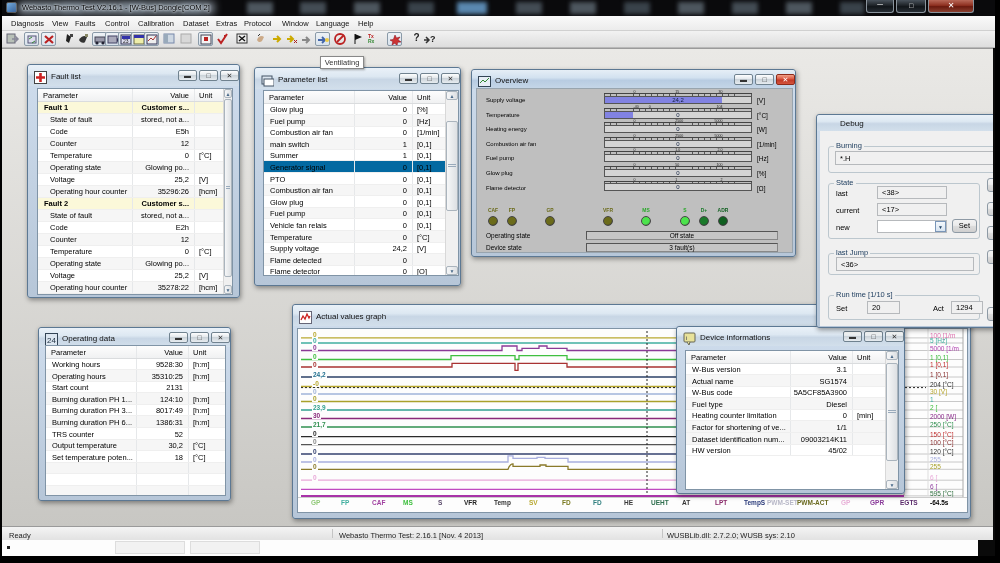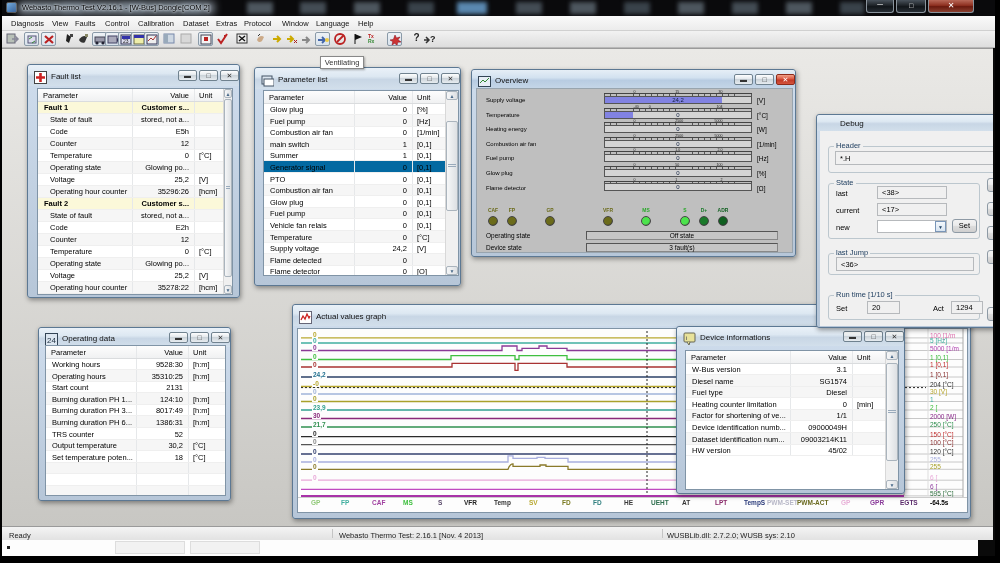--- a/index.html
+++ b/index.html
@@ -790,22 +790,29 @@
           <div class="vline" style="left:166px;"></div>
         </div>
         <div class="trow" style="height:11.6px;width:199px;background:#ffffff;font-weight:normal;border-bottom:1px solid #efefef;">
           <div class="c1" style="left:6px;">W-Bus version</div>
           <div class="c2" style="left:104px;width:57px;">3.1</div>
           <div class="c3" style="left:171px;"></div>
           <div class="vline" style="left:104px;"></div>
           <div class="vline" style="left:166px;"></div>
         </div>
         <div class="trow" style="height:11.6px;width:199px;background:#f6f6f6;font-weight:normal;border-bottom:1px solid #efefef;">
-          <div class="c1" style="left:6px;">Diesel name</div>
+          <div class="c1" style="left:6px;">Actual name</div>
           <div class="c2" style="left:104px;width:57px;">SG1574</div>
+          <div class="c3" style="left:171px;"></div>
+          <div class="vline" style="left:104px;"></div>
+          <div class="vline" style="left:166px;"></div>
+        </div>
+        <div class="trow" style="height:11.6px;width:199px;background:#ffffff;font-weight:normal;border-bottom:1px solid #efefef;">
+          <div class="c1" style="left:6px;">W-Bus code</div>
+          <div class="c2" style="left:104px;width:57px;">5A5CF85A3900</div>
           <div class="c3" style="left:171px;"></div>
           <div class="vline" style="left:104px;"></div>
           <div class="vline" style="left:166px;"></div>
         </div>
         <div class="trow" style="height:11.6px;width:199px;background:#f6f6f6;font-weight:normal;border-bottom:1px solid #efefef;">
           <div class="c1" style="left:6px;">Fuel type</div>
           <div class="c2" style="left:104px;width:57px;">Diesel</div>
           <div class="c3" style="left:171px;"></div>
           <div class="vline" style="left:104px;"></div>
           <div class="vline" style="left:166px;"></div>
@@ -813,27 +820,20 @@
         <div class="trow" style="height:11.6px;width:199px;background:#ffffff;font-weight:normal;border-bottom:1px solid #efefef;">
           <div class="c1" style="left:6px;">Heating counter limitation</div>
           <div class="c2" style="left:104px;width:57px;">0</div>
           <div class="c3" style="left:171px;">[min]</div>
           <div class="vline" style="left:104px;"></div>
           <div class="vline" style="left:166px;"></div>
         </div>
         <div class="trow" style="height:11.6px;width:199px;background:#f6f6f6;font-weight:normal;border-bottom:1px solid #efefef;">
           <div class="c1" style="left:6px;">Factor for shortening of ve...</div>
           <div class="c2" style="left:104px;width:57px;">1/1</div>
-          <div class="c3" style="left:171px;"></div>
-          <div class="vline" style="left:104px;"></div>
-          <div class="vline" style="left:166px;"></div>
-        </div>
-        <div class="trow" style="height:11.6px;width:199px;background:#ffffff;font-weight:normal;border-bottom:1px solid #efefef;">
-          <div class="c1" style="left:6px;">Device identification numb...</div>
-          <div class="c2" style="left:104px;width:57px;">09000049H</div>
           <div class="c3" style="left:171px;"></div>
           <div class="vline" style="left:104px;"></div>
           <div class="vline" style="left:166px;"></div>
         </div>
         <div class="trow" style="height:11.6px;width:199px;background:#f6f6f6;font-weight:normal;border-bottom:1px solid #efefef;">
           <div class="c1" style="left:6px;">Dataset identification num...</div>
           <div class="c2" style="left:104px;width:57px;">09003214K11</div>
           <div class="c3" style="left:171px;"></div>
           <div class="vline" style="left:104px;"></div>
           <div class="vline" style="left:166px;"></div>
@@ -853,21 +853,21 @@
         </div>
       </div>
     </div>
     <div class="win" style="left:814px;top:65px;width:219px;height:214px;">
       <div class="tb" style="height:16px;background:linear-gradient(#eaf1f8 0%,#dde8f2 40%,#c8d6e5 55%,#d2dfeb 100%);"></div>
       <div class="abs" style="left:6px;top:2px;width:13px;height:13px;"></div>
       <div class="ttxt" style="left:23px;top:4px;">Debug</div>
       <div class="abs" style="left:195px;top:3px;width:18px;height:11px;color:#555;font-size:7px;text-align:center;line-height:10px;">✕</div>
       <div class="abs" style="left:3px;top:16px;width:214px;height:195px;background:#f0f0f0;overflow:hidden;">
         <div class="grp" style="left:8px;top:15px;width:201px;height:27px;"></div>
-        <div class="grplbl" style="left:14px;top:10px;">Header</div>
+        <div class="grplbl" style="left:14px;top:10px;">Burning</div>
         <div class="fld" style="left:15px;top:20px;width:175px;height:14px;line-height:13px;">*.H</div>
         <div class="btn7" style="left:191px;top:20px;width:17px;height:14px;line-height:9px;">...</div>
         <div class="grp" style="left:8px;top:52px;width:152px;height:56px;"></div>
         <div class="grplbl" style="left:14px;top:47px;">State</div>
         <div class="lbl" style="left:16px;top:57.5px;">last</div>
         <div class="fld" style="left:57px;top:55px;width:70px;height:13px;line-height:12px;">&lt;38&gt;</div>
         <div class="lbl" style="left:16px;top:74.5px;">current</div>
         <div class="fld" style="left:57px;top:72px;width:70px;height:13px;line-height:12px;">&lt;17&gt;</div>
         <div class="lbl" style="left:16px;top:91.5px;">new</div>
         <div class="fld" style="left:57px;top:89px;width:70px;height:13px;background:#fff;"></div>

